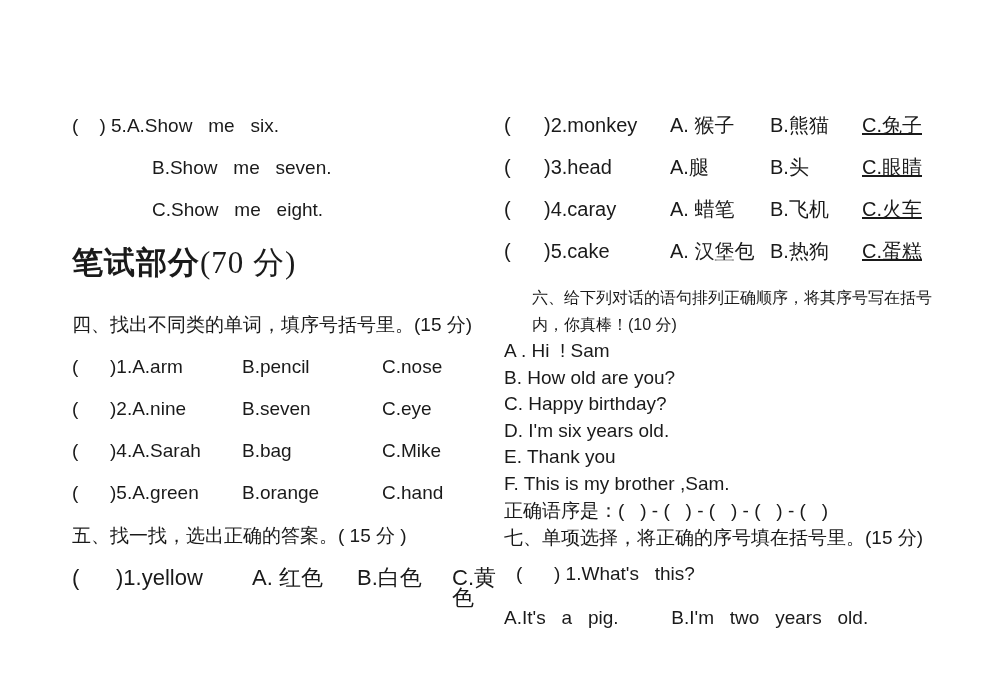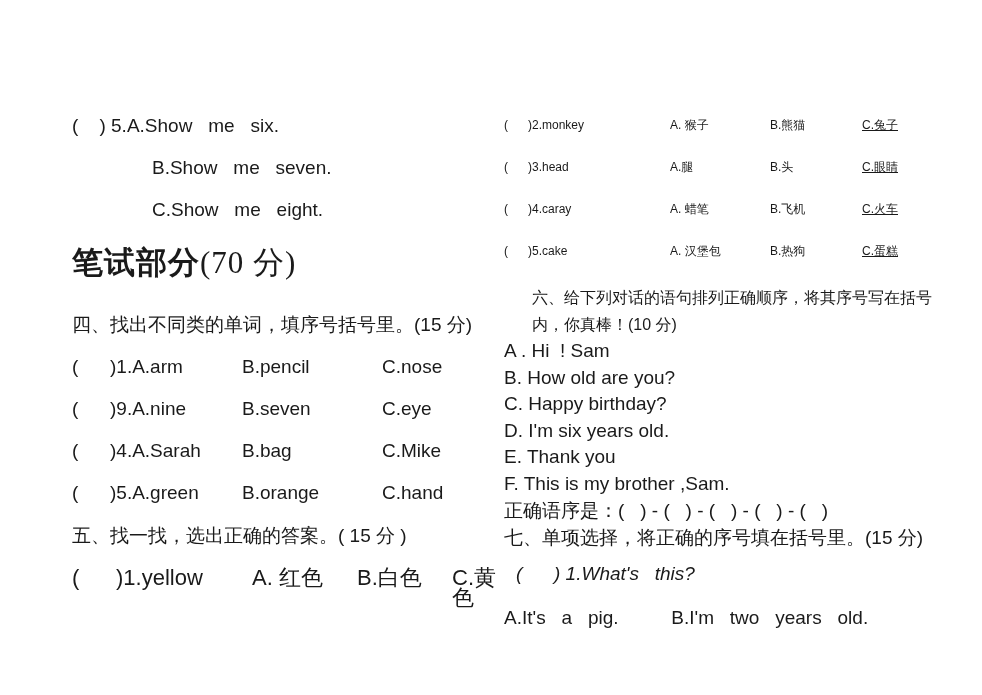--- a/index.html
+++ b/index.html
@@ -74,21 +74,21 @@
     margin-top: 22px;
   }
   .row5L .c1 { flex: 0 0 180px; }
   .row5L .a  { flex: 0 0 105px; }
   .row5L .b  { flex: 0 0 95px; }
   .row5L .c  { flex: 1 1 auto; }
 
   
   .row5R {
     display: flex;
-    font-size: 12px;
+    font-size: 20px;
     line-height: 19px;
     margin-bottom: 23px;
   }
   .row5R .c1 { flex: 0 0 166px; }
   .row5R .a  { flex: 0 0 100px; }
   .row5R .b  { flex: 0 0 92px; }
   .row5R .c  { flex: 1 1 auto; text-decoration: underline; }
 
   .sec6-title {
     font-size: 16px;
@@ -106,21 +106,20 @@
   }
   .sec7-title {
     font-size: 19px;
     line-height: 27px;
   }
   .q7-1 {
     font-size: 19px;
     line-height: 20px;
     margin-top: 13px;
     padding-left: 12px;
-    font-style: italic;
   }
   .q7-options {
     font-size: 19px;
     line-height: 20px;
     margin-top: 24px;
   }
 </style>
 </head>
 <body>
 
@@ -137,21 +136,21 @@
     <h1 class="written-header"><span data-bind="written_header.title">笔试部分</span><span class="score" data-bind="written_header.score">(70 分)</span></h1>
 
     <div class="sec-title sec4-title" data-bind="section4.title">四、找出不同类的单词，填序号括号里。(15 分)</div>
 
     <div class="row4">
       <span class="c1" data-bind="section4.items.0.c1">(      )1.A.arm</span>
       <span class="c2" data-bind="section4.items.0.c2">B.pencil</span>
       <span class="c3" data-bind="section4.items.0.c3">C.nose</span>
     </div>
     <div class="row4">
-      <span class="c1" data-bind="section4.items.1.c1">(      )9.A.nine</span>
+      <span class="c1" data-bind="section4.items.1.c1">(      )2.A.nine</span>
       <span class="c2" data-bind="section4.items.1.c2">B.seven</span>
       <span class="c3" data-bind="section4.items.1.c3">C.eye</span>
     </div>
     <div class="row4">
       <span class="c1" data-bind="section4.items.3.c1">(      )4.A.Sarah</span>
       <span class="c2" data-bind="section4.items.3.c2">B.bag</span>
       <span class="c3" data-bind="section4.items.3.c3">C.Mike</span>
     </div>
     <div class="row4">
       <span class="c1" data-bind="section4.items.4.c1">(      )5.A.green</span>

